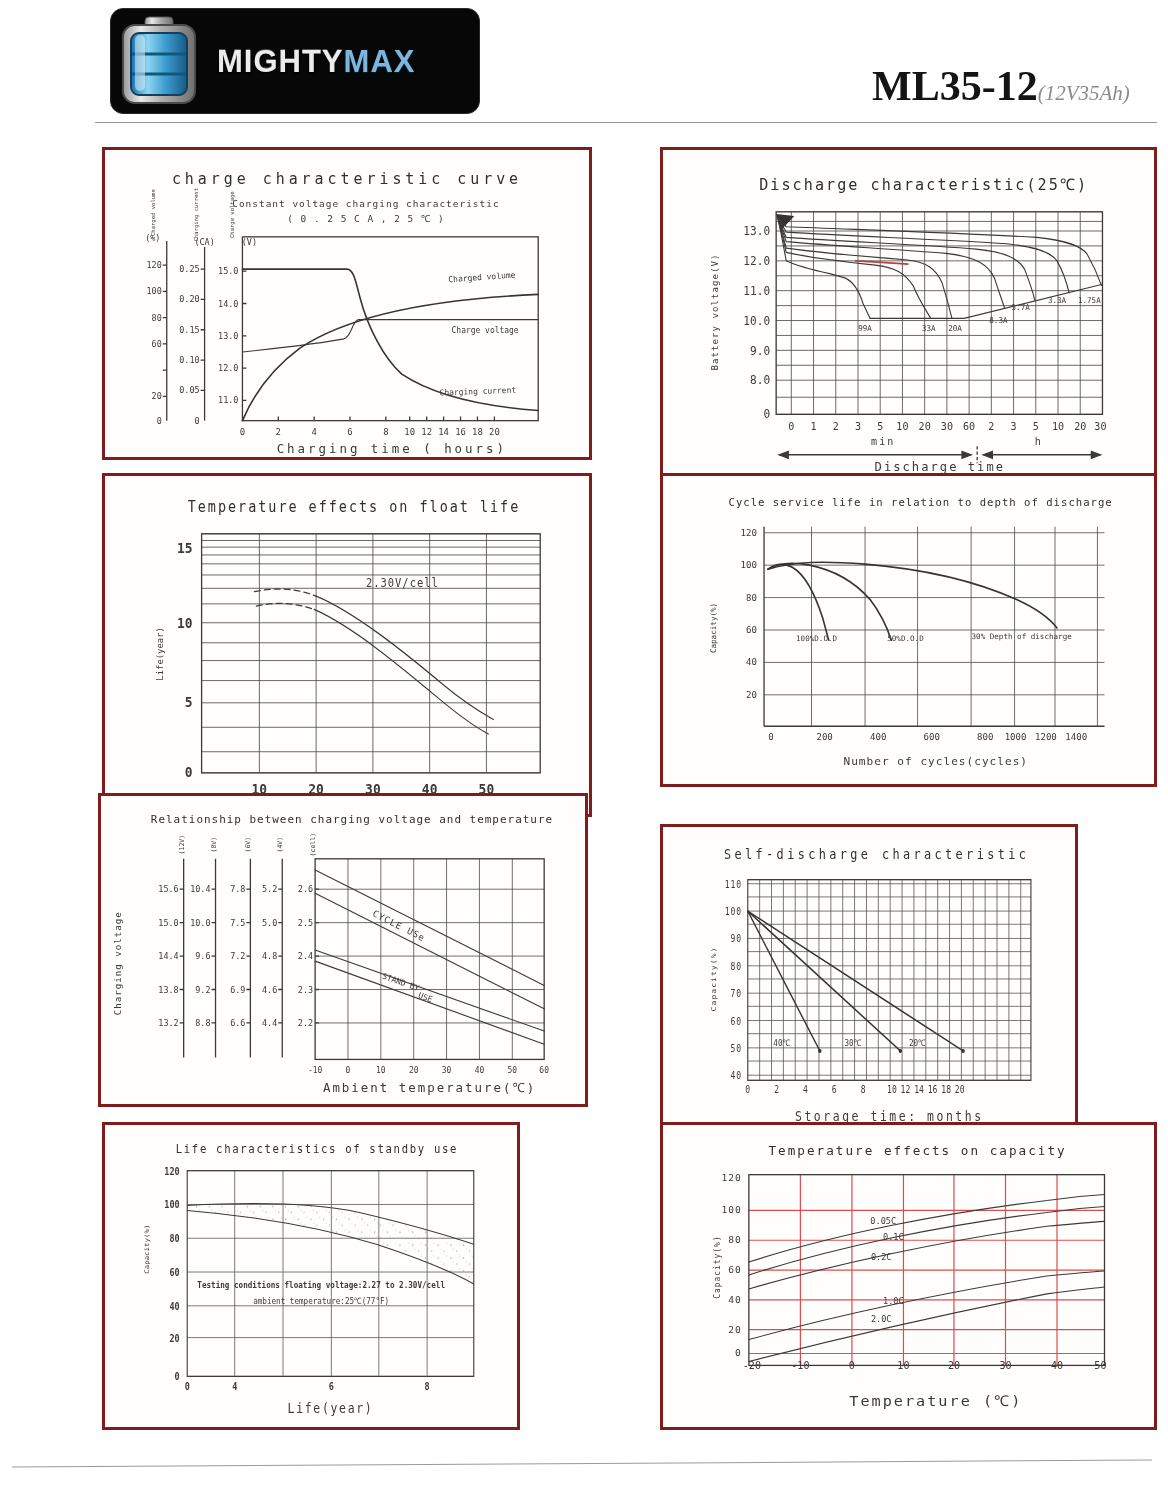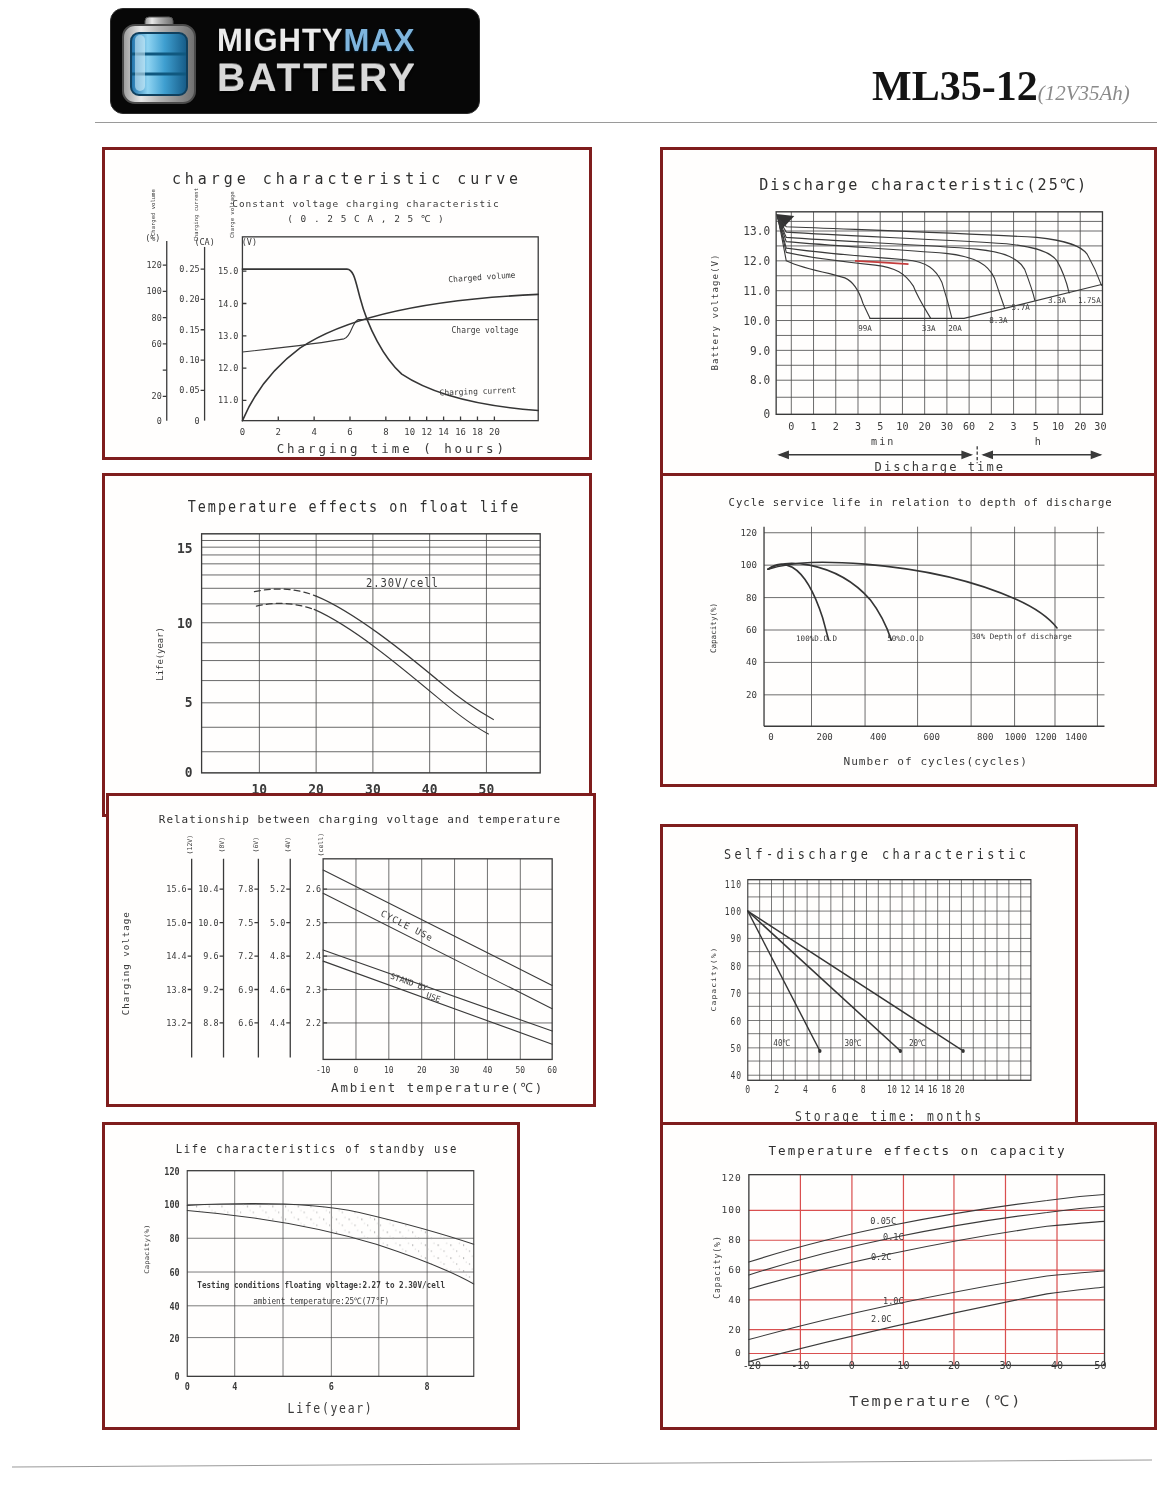--- a/index.html
+++ b/index.html
@@ -54,21 +54,20 @@
     </defs>
     <rect x="34" y="2" width="28" height="12" rx="4" fill="url(#batcase)" stroke="#555" stroke-width="1"></rect>
     <rect x="12" y="10" width="72" height="78" rx="12" fill="url(#batcase)" stroke="#4a4a4a" stroke-width="2"></rect>
     <rect x="20" y="18" width="56" height="62" rx="8" fill="url(#batglass)" stroke="#10405e" stroke-width="2"></rect>
     <line x1="21" y1="39" x2="75" y2="39" stroke="#10587f" stroke-width="3"></line>
     <line x1="21" y1="59" x2="75" y2="59" stroke="#10587f" stroke-width="3"></line>
     <rect x="24" y="20" width="10" height="56" rx="5" fill="#d9f2fc" opacity="0.55"></rect>
   </svg>
   <div class="logo-text">
     <div class="logo-line1"><span>MIGHTY</span><span class="max">MAX</span></div>
-    <div class="logo-line2">BATTERY</div>
   </div>
 </div>
 <div class="model-wrap">
   <span class="model">ML35-12</span><span class="model-spec">(12V35Ah)</span>
 </div>
 <div class="rule-top"></div>
 
 <div class="panel" style="left:102px;top:147px;width:490px;height:313px">
 <svg viewBox="0 0 486 304" preserveAspectRatio="none">
   <text class="ti" x="243" y="34" font-size="15" letter-spacing="4" text-anchor="middle">charge characteristic curve</text>
@@ -284,21 +283,21 @@
     <text x="266" y="261">600</text>
     <text x="319" y="261">800</text>
     <text x="349" y="261">1000</text>
     <text x="379" y="261">1200</text>
     <text x="409" y="261">1400</text>
   </g>
   <text x="270" y="285" font-size="11" letter-spacing="1" text-anchor="middle">Number of cycles(cycles)</text>
 </svg>
 </div>
 
-<div class="panel" style="left:106px;top:793px;width:490px;height:314px">
+<div class="panel" style="left:98px;top:793px;width:490px;height:314px">
 <svg viewBox="0 0 486 304" preserveAspectRatio="none">
   <text class="ti" x="252" y="27" font-size="11" letter-spacing="1" text-anchor="middle">Relationship between charging voltage and temperature</text>
   <text transform="rotate(-90 20 165)" x="20" y="165" font-size="9" letter-spacing="1" text-anchor="middle">Charging voltage</text>
   <g class="ax">
     <path d="M83,62 V258 M115,62 V258 M150,62 V258 M182,62 V258"></path>
     <path d="M79,92 h4 M79,125 h4 M79,158 h4 M79,191 h4 M79,224 h4
              M111,92 h4 M111,125 h4 M111,158 h4 M111,191 h4 M111,224 h4
              M146,92 h4 M146,125 h4 M146,158 h4 M146,191 h4 M146,224 h4
              M178,92 h4 M178,125 h4 M178,158 h4 M178,191 h4 M178,224 h4
              M215,92 h4 M215,125 h4 M215,158 h4 M215,191 h4 M215,224 h4"></path>

